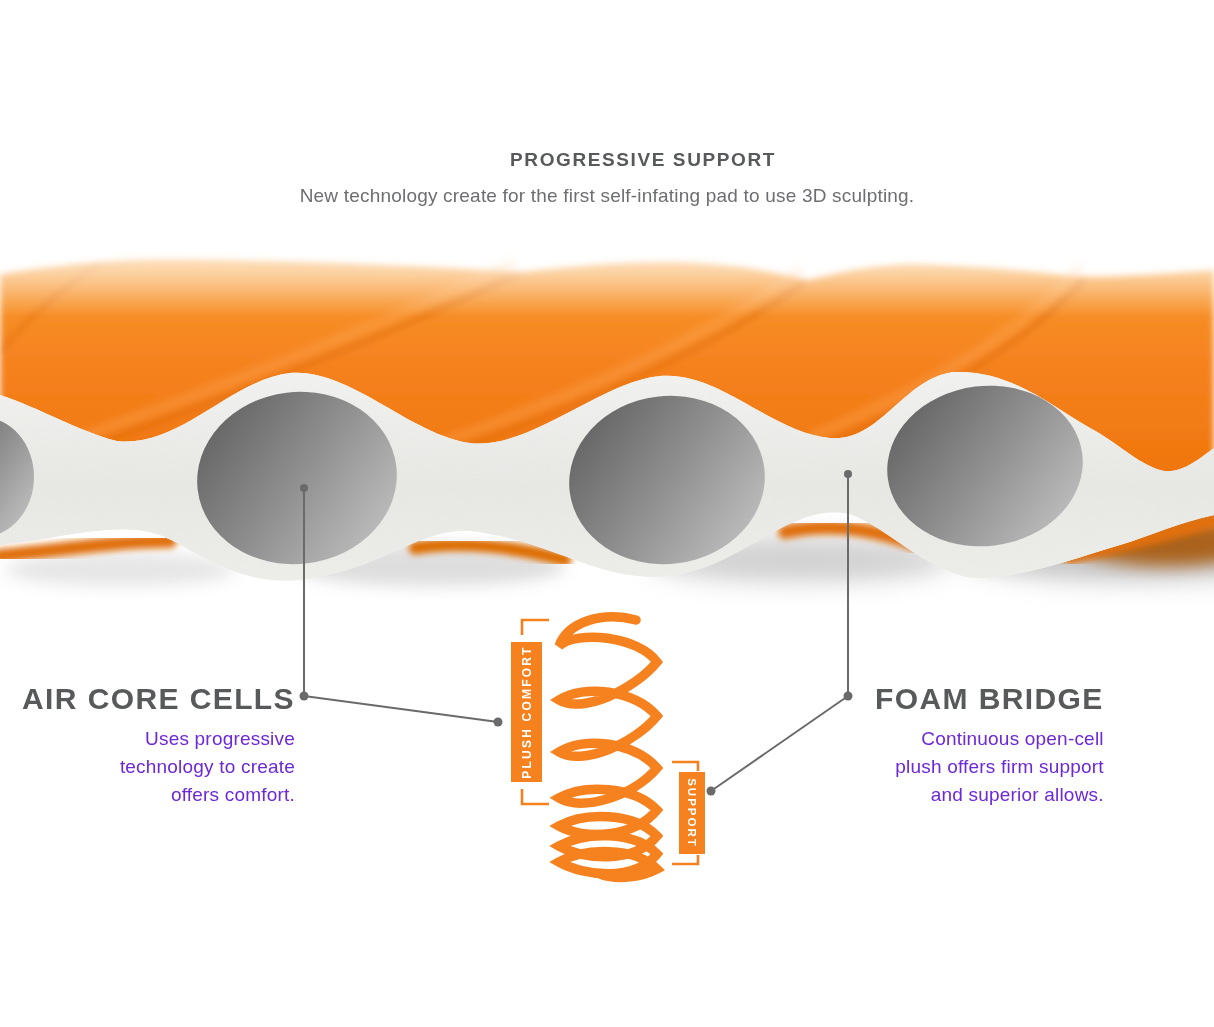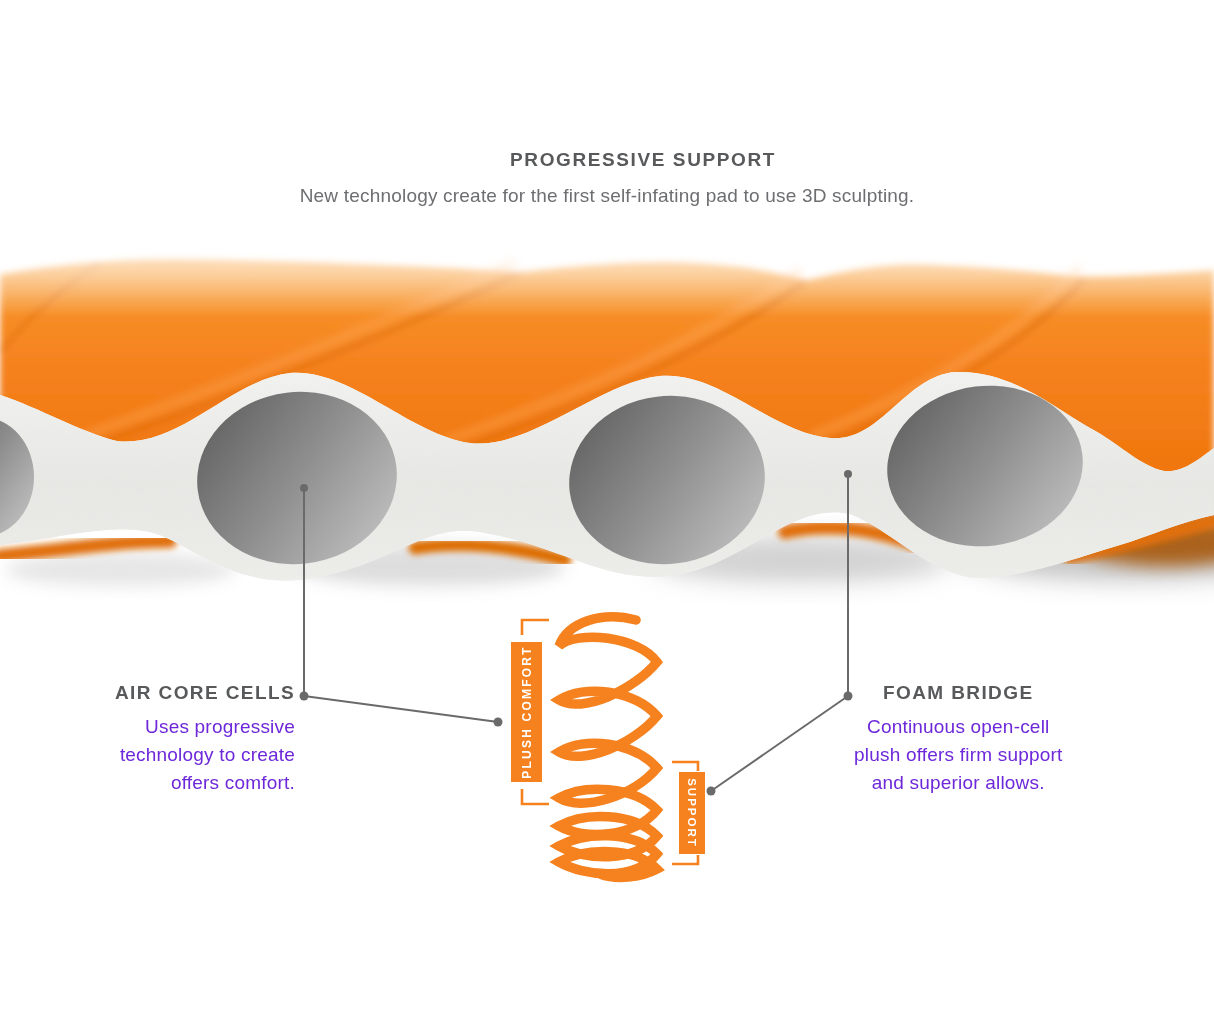--- a/index.html
+++ b/index.html
@@ -11,25 +11,25 @@
   .title{
     position:absolute;top:149px;left:0;width:1214px;text-align:center;
     font-size:19px;font-weight:bold;letter-spacing:1.6px;color:#58595B;margin-left:36px;
   }
   .subtitle{
     position:absolute;top:185px;left:0;width:1214px;text-align:center;
     font-size:19px;letter-spacing:0.2px;color:#6D6E71;
   }
   .callout{position:absolute;}
   .callout h2{
-    margin:0 0 9px 0;font-size:19px;font-weight:bold;letter-spacing:1.4px;color:#58595B;
+    margin:0 0 9px 0;font-size:30px;font-weight:bold;letter-spacing:1.4px;color:#58595B;
   }
   .callout p{margin:0;font-size:19px;line-height:28px;color:#6d28d9;letter-spacing:0.2px;}
   .callout-acc{top:682px;right:919px;text-align:right;}
-  .callout-fb{top:682px;left:854px;text-align:center;}
+  .callout-fb{top:682px;left:875px;text-align:right;}
   .vlabel{position:absolute;background:#F5821F;}
   .vlabel span{
     position:absolute;left:50%;top:50%;white-space:nowrap;color:#ffffff;
     font-weight:bold;font-size:12px;letter-spacing:2.2px;
   }
   .vlabel-plush{left:511px;top:642px;width:31px;height:140px;}
   .vlabel-plush span{transform:translate(-50%,-50%) rotate(-90deg);}
   .vlabel-support{left:679px;top:772px;width:26px;height:82px;}
   .vlabel-support span{transform:translate(-50%,-50%) rotate(90deg);font-size:11.5px;letter-spacing:2px;}
 </style>

